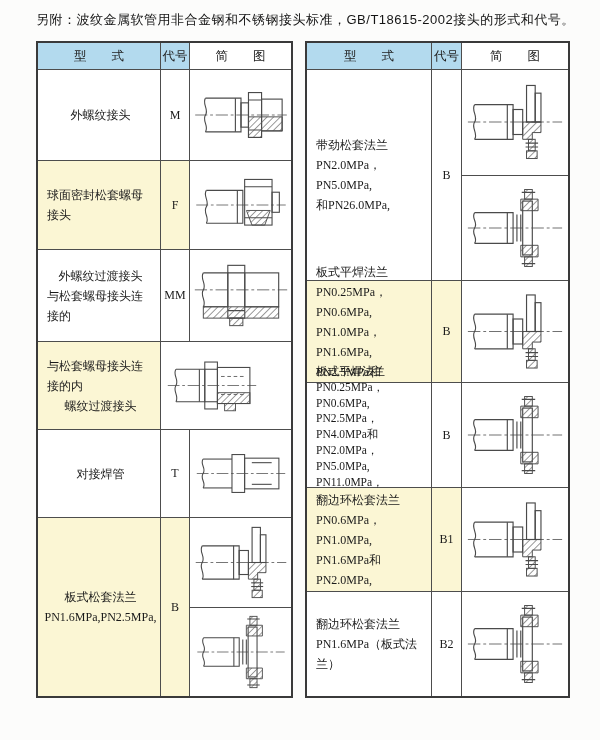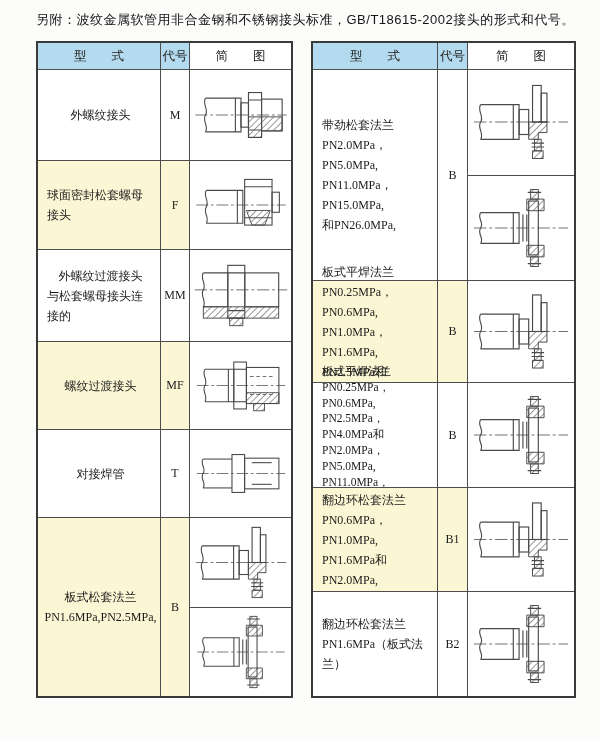--- a/index.html
+++ b/index.html
@@ -7,21 +7,21 @@
     --row-yellow:#fbf6d4;
     --row-white:#ffffff;
     --border-dark:#3a3a3a;
     --line:#4d4d4d;
     --ink:#4a4a4a;
   }
   html,body{margin:0;padding:0;}
   body{width:600px;height:740px;background:#fcfcfb;font-family:"Liberation Serif","DejaVu Serif",serif;color:#1a1a1a;}
   .page{position:relative;width:576px;height:740px;overflow:hidden;}
   .title{position:absolute;left:36px;top:11px;font-size:13px;letter-spacing:.5px;font-family:"Liberation Sans","DejaVu Sans",sans-serif;color:#141414;}
-  .tables{position:absolute;left:36px;top:41px;display:flex;column-gap:18px;}
+  .tables{position:absolute;left:36px;top:41px;display:flex;column-gap:12px;}
   .tbl{border:2px solid var(--border-dark);background:#fff;}
   .row{display:flex;box-sizing:border-box;}
   .row + .row{border-top:1px solid var(--line);}
   .cell{box-sizing:border-box;}
   .c-type{border-right:1px solid var(--line);padding:4px 6px 4px 9px;display:flex;flex-direction:column;justify-content:center;font-size:12px;line-height:20px;}
   .c-code{border-right:1px solid var(--line);display:flex;align-items:center;justify-content:center;font-size:12px;}
   .c-diag{display:flex;flex-direction:column;background:var(--row-white);}
   .sub{flex:1;display:flex;align-items:center;justify-content:center;}
   .sub + .sub{border-top:1px solid var(--line);}
   .tbl-left .c-type{width:123px;align-items:center;}
@@ -198,23 +198,23 @@
           <div class="sub">
               <svg class="diag" width="98" height="87" viewBox="0 0 104 92">
                 <use href="#sym-mm"></use>
               </svg>
             </div>
         </div>
       </div>
 
       <div class="row yellow" style="height:88px">
         <div class="cell c-type">
+          <div>与松套螺母接头连接的内</div>
           <div>螺纹过渡接头</div>
         </div>
-        <div class="cell c-code">MF</div>
         <div class="cell c-diag">
           <div class="sub">
               <svg class="diag" width="98" height="83" viewBox="0 0 104 92">
                 <use href="#sym-mf"></use>
               </svg>
             </div>
         </div>
       </div>
 
       <div class="row white" style="height:88px">
@@ -257,21 +257,20 @@
       <div class="row hdr">
         <div class="cell c-type">型　　式</div>
         <div class="cell c-code">代号</div>
         <div class="cell c-diag" style="align-items:center;justify-content:center">简　　图</div>
       </div>
 
       <div class="row white" style="height:211px">
         <div class="cell c-type">
           <div>带劲松套法兰</div>
           <div>PN2.0MPa，PN5.0MPa,</div>
-          <div>PN11.0MPa，PN15.0MPa,</div>
           <div>和PN26.0MPa,</div>
         </div>
         <div class="cell c-code">B</div>
         <div class="cell c-diag">
           <div class="sub">
               <svg class="diag" width="100" height="98" viewBox="0 0 104 92">
                 <use href="#sym-fl1"></use>
               </svg>
             </div>
           <div class="sub">

